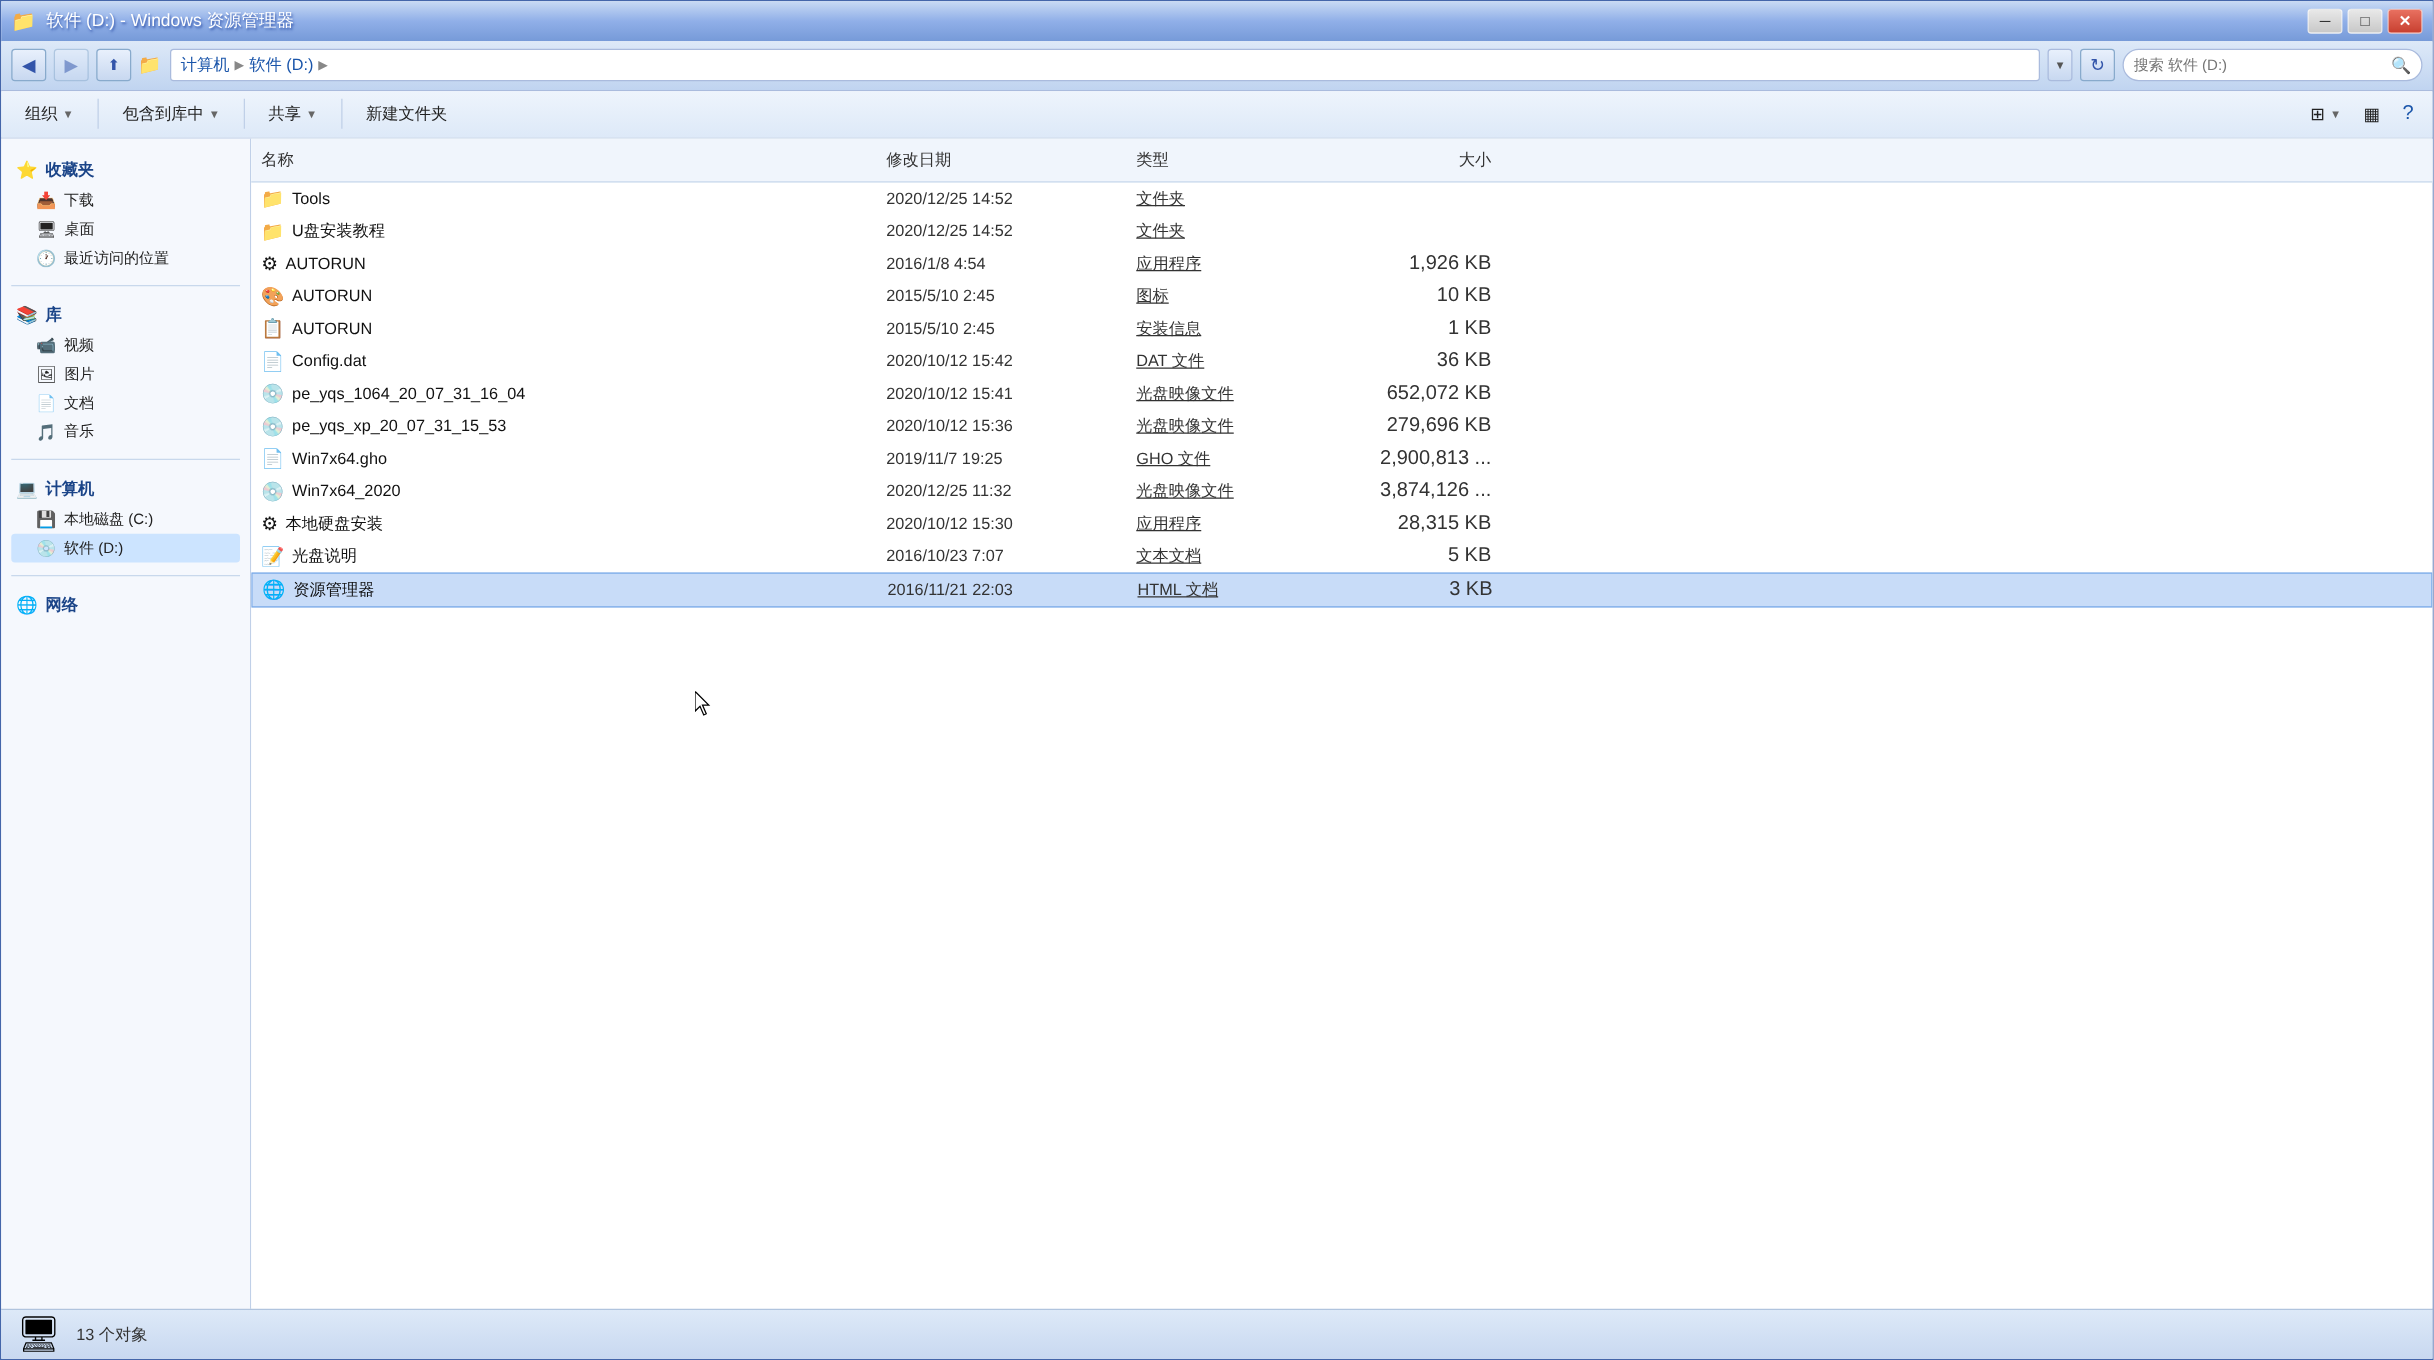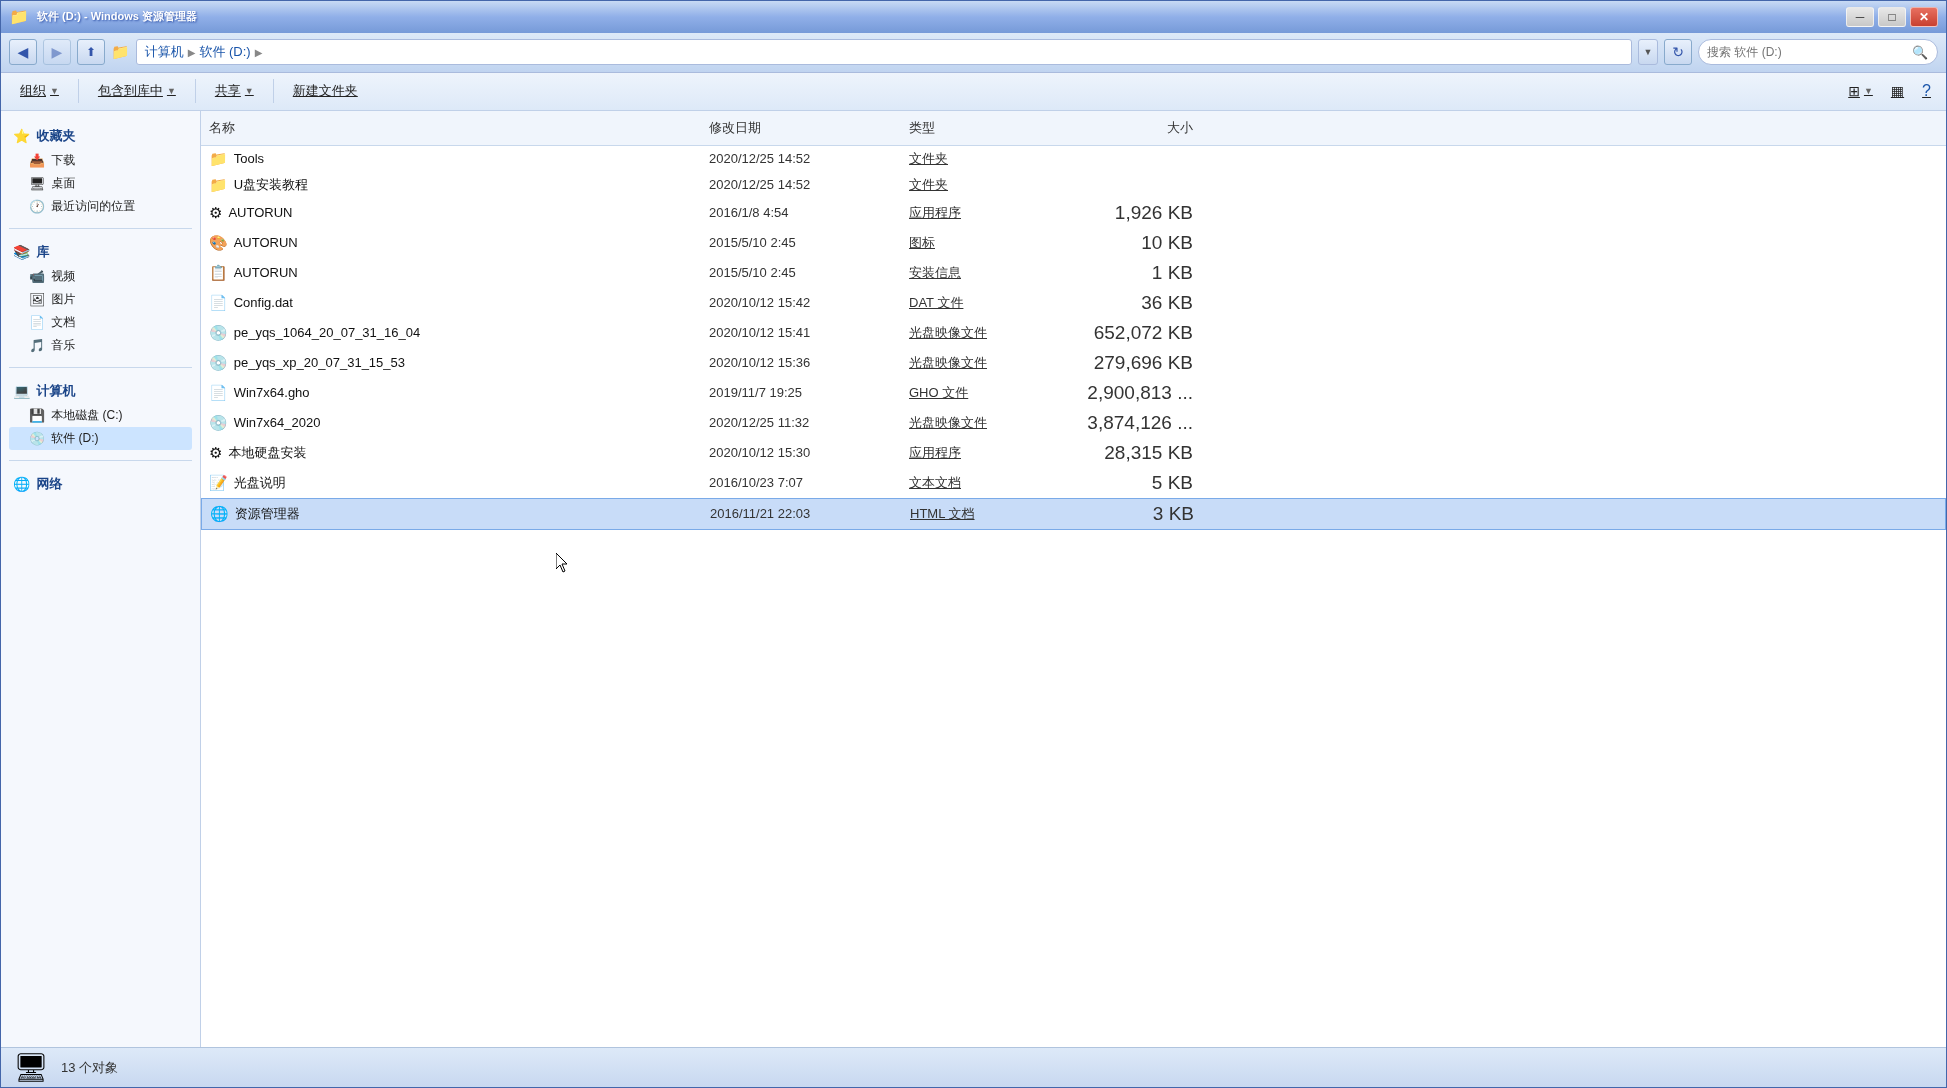--- a/index.html
+++ b/index.html
@@ -21,22 +21,22 @@
       align-items: center;
       justify-content: space-between;
       padding: 0 8px;
     }
     .title-bar-left {
       display: flex;
       align-items: center;
       gap: 8px;
     }
     .title-bar-title {
-      font-size: 11px;
-      font-weight: bold;
+      font-size: 14px;
+      font-weight: normal;
       color: #fff;
       text-shadow: 1px 1px 2px #3355aa;
     }
     .title-bar-controls {
       display: flex;
       gap: 4px;
     }
     .title-btn {
       width: 28px;
       height: 20px;
@@ -154,21 +154,20 @@
       padding: 0 10px;
       border-radius: 3px;
       border: 1px solid transparent;
       background: transparent;
       cursor: pointer;
       display: flex;
       align-items: center;
       gap: 4px;
       font-size: 13px;
       color: #222;
-      text-decoration: underline;
     }
     .toolbar-sep {
       width: 1px;
       height: 24px;
       background: #c0d0e8;
       margin: 0 4px;
     }
     .dropdown-arrow { font-size: 9px; color: #666; }
 
     
@@ -306,21 +305,21 @@
     .file-cell-type {
       width: 160px;
       padding: 2px 8px;
       font-size: 13px;
       color: #333;
       text-decoration: underline;
     }
     .file-cell-size {
       width: 140px;
       padding: 2px 8px;
-      font-size: 19px;
+      font-size: 16px;
       color: #333;
       text-align: right;
     }
     .file-icon { font-size: 15px; flex-shrink: 0; }
 
     
     .status-bar {
       height: 40px;
       background: linear-gradient(to bottom, #dde9f8, #c8d8f0);
       border-top: 1px solid #b0c4de;

